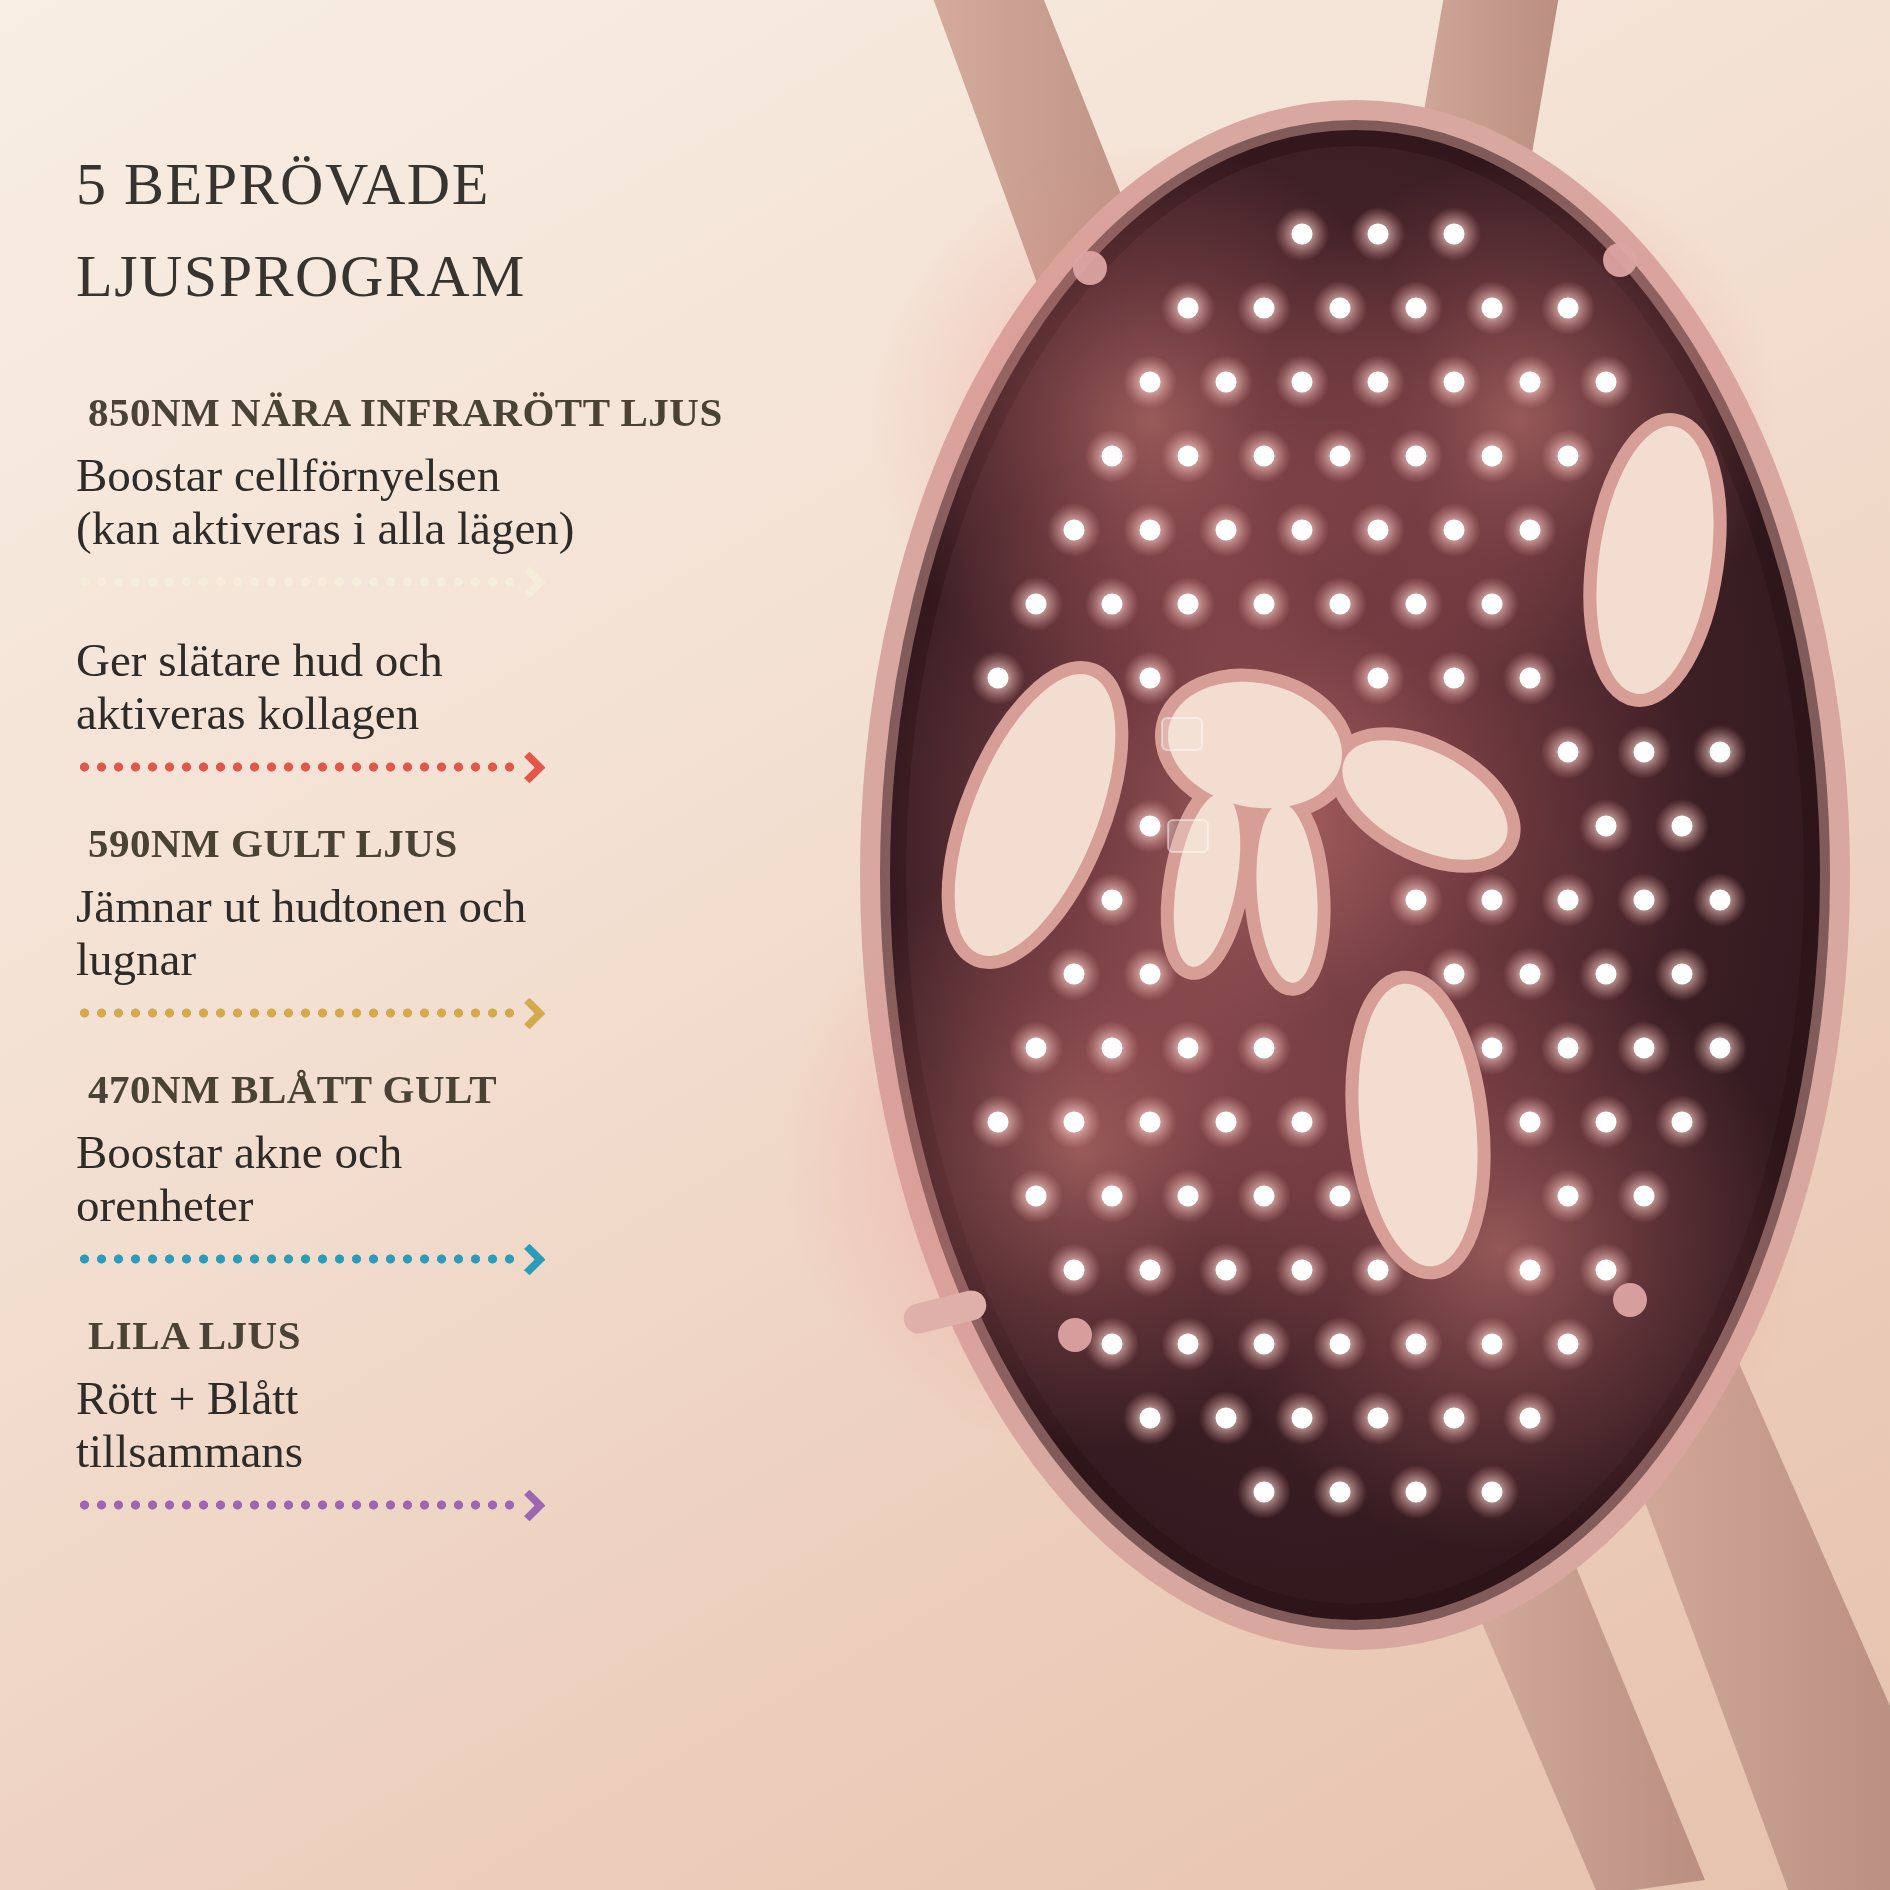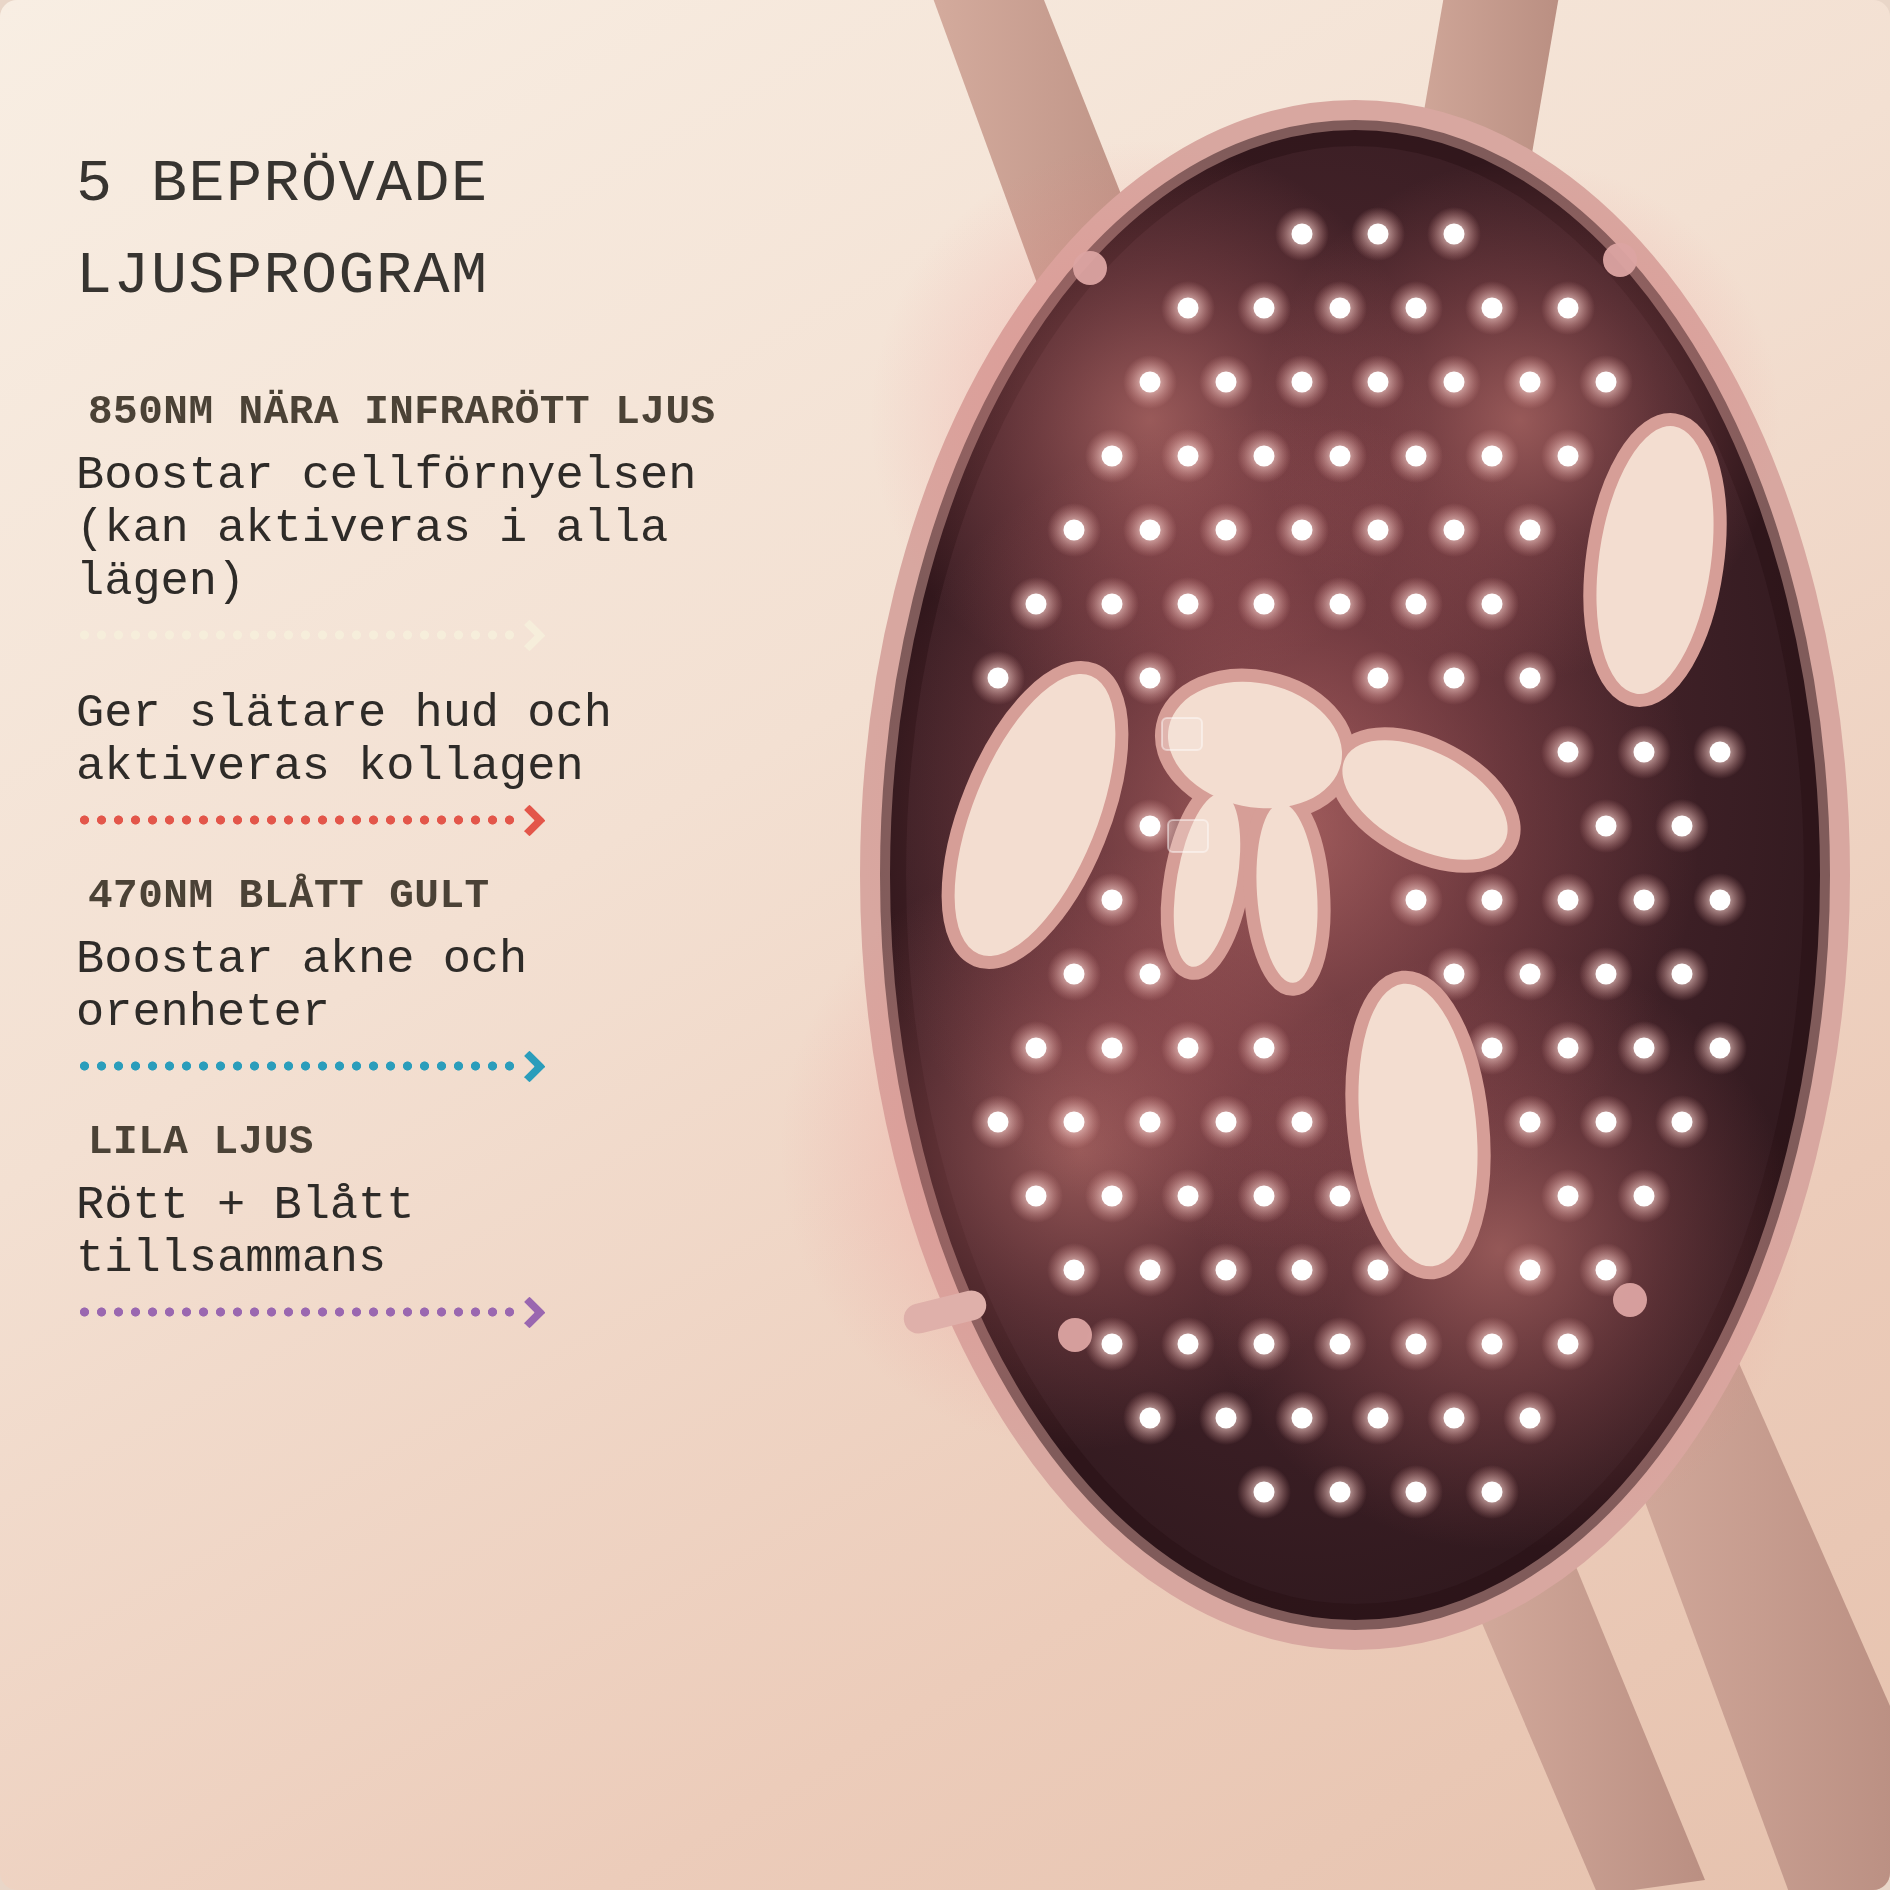--- a/index.html
+++ b/index.html
@@ -1,20 +1,19 @@
 <!DOCTYPE html>
 <html style="--shell: #c9a094; --rim: #d8a7a0; --led: #ffffff;"><head>
 <meta charset="utf-8">
 <style>
   html,body{margin:0;padding:0;background:#e9d6c8;}
   .canvas{
     position:relative;width:1890px;height:1890px;overflow:hidden;
     background:linear-gradient(150deg,#f8eee3 0%,#f3e0d2 40%,#ecccba 75%,#e6c2ae 100%);
-    font-family:Liberation Mono, monospace;
-    border-radius:17px;
+    font-family:Liberation Serif, serif;
   }
   .mask-svg{position:absolute;inset:0;z-index:1;}
   .copy{position:absolute;left:76px;top:138px;width:780px;z-index:2;}
   .title{margin:0 0 66px 0;font-size:60px;font-weight:500;line-height:92px;
     letter-spacing:1.5px;color:#373430;}
   .title span{display:block;}
   .sec{margin:0 0 40px 0;}
   .sec-heading{margin:12px;font-size:41px;font-weight:700;line-height:49px;
     color:#4b4236;letter-spacing:.5px;white-space:nowrap;}
   .sec-body{margin:5px 0 0 0;font-size:47px;font-weight:400;line-height:53px;
@@ -341,20 +340,29 @@
 
     <section class="sec">
       <p class="sec-body">Ger slätare hud och
 aktiveras kollagen</p>
       <div class="arrow" style="--c: #e3564a;">
         <span class="dots"></span>
         <span class="chev"></span>
       </div>
     </section>
 
+    <section class="sec">
+      <h2 class="sec-heading">590NM GULT LJUS</h2>
+      <p class="sec-body">Jämnar ut hudtonen och
+lugnar</p>
+      <div class="arrow" style="--c: #d4aa4f;">
+        <span class="dots"></span>
+        <span class="chev"></span>
+      </div>
+    </section>
 
     <section class="sec">
       <h2 class="sec-heading">470NM BLÅTT GULT</h2>
       <p class="sec-body">Boostar akne och
 orenheter</p>
       <div class="arrow" style="--c: #2b9dbb;">
         <span class="dots"></span>
         <span class="chev"></span>
       </div>
     </section>

